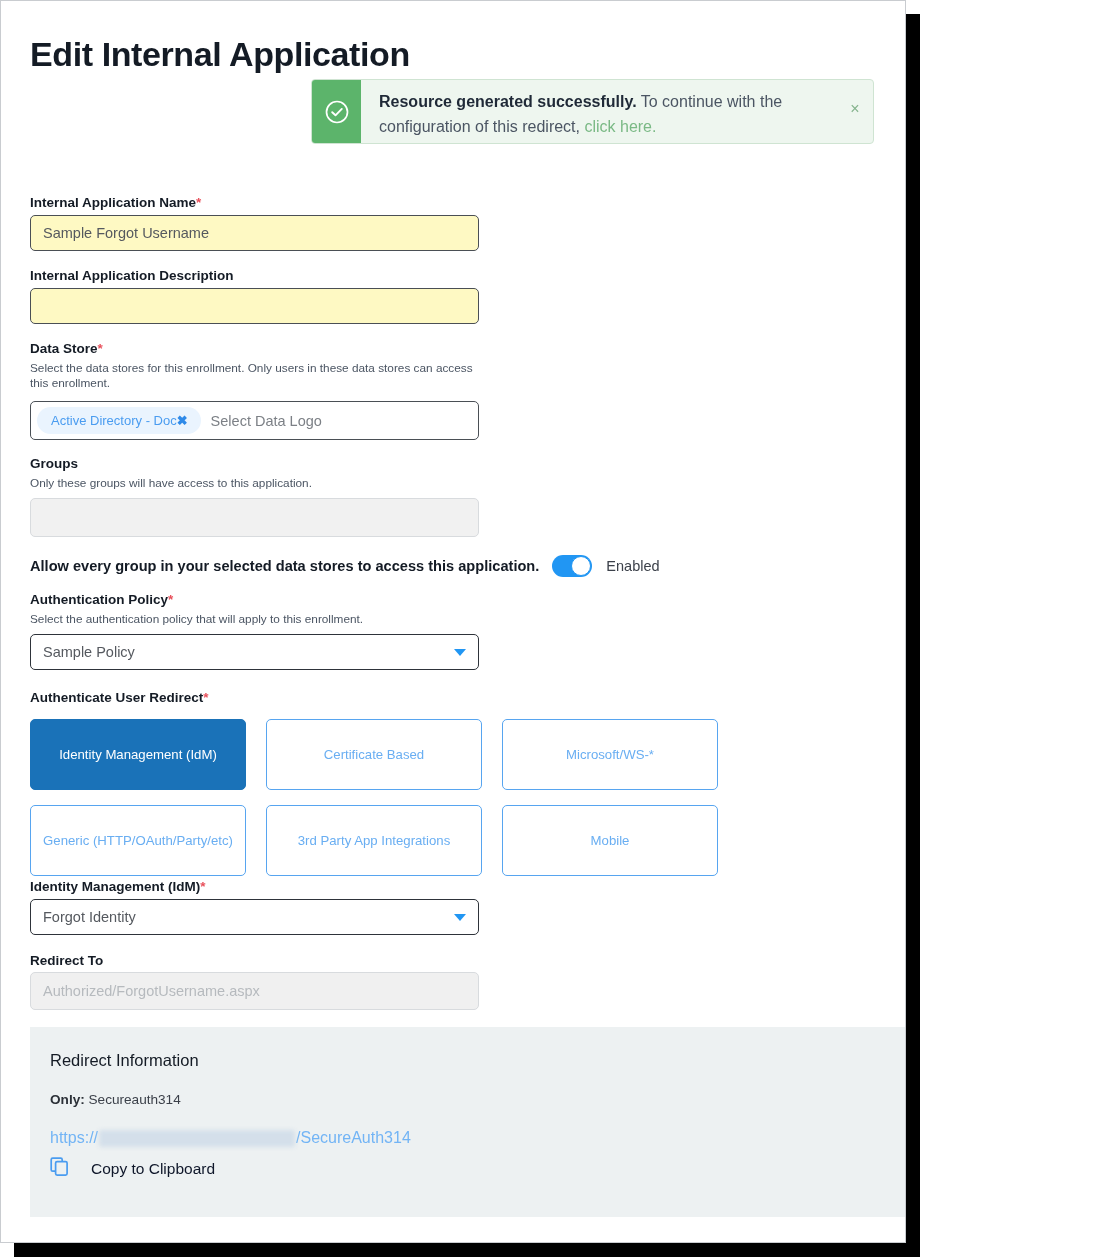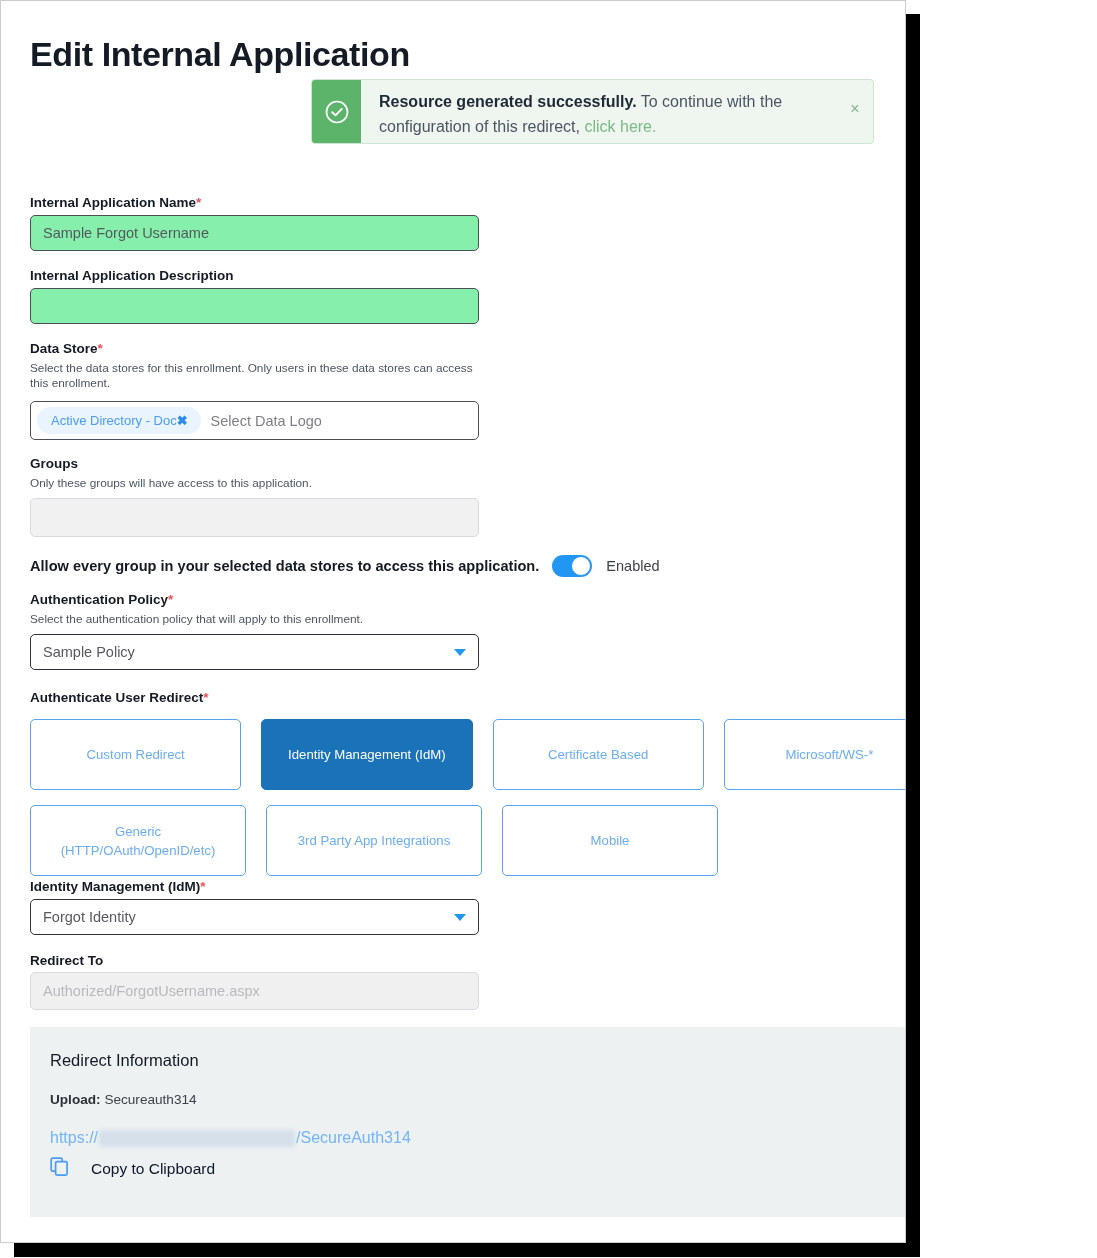--- a/index.html
+++ b/index.html
@@ -102,21 +102,21 @@
     line-height: 15px;
     width: 450px;
   }
   .text-input {
     position: absolute;
     left: 29px;
     width: 449px;
     height: 36px;
     border: 1px solid #4a4f55;
     border-radius: 5px;
-    background: #86efac;
+    background: #fef9c3;
     font-size: 14.5px;
     color: #55595f;
     padding: 0 12px;
     font-family: "Liberation Sans", sans-serif;
     line-height: 34px;
   }
   .text-input.disabled {
     border: 1px solid #d8dbde;
     background: #f0f0f0;
     color: #b6babe;
@@ -389,27 +389,26 @@
     <span class="select-value">Sample Policy</span>
     <span class="caret"></span>
   </div>
 
   <div class="field-label" style="left:29px; top:689px;">
     <span>Authenticate User Redirect</span><span class="req">*</span>
   </div>
 
   <div id="tiles">
     <div class="tile-row">
-      <div class="tile">Custom Redirect</div>
       <div class="tile selected">Identity Management (IdM)</div>
       <div class="tile">Certificate Based</div>
       <div class="tile">Microsoft/WS-*</div>
     </div>
     <div class="tile-row">
-      <div class="tile">Generic (HTTP/OAuth/OpenID/etc)</div>
+      <div class="tile">Generic (HTTP/OAuth/Party/etc)</div>
       <div class="tile">3rd Party App Integrations</div>
       <div class="tile">Mobile</div>
     </div>
   </div>
 
   <div class="field-label" style="left:29px; top:878px;">
     <span>Identity Management (IdM)</span><span class="req">*</span>
   </div>
   <div class="select-box" style="top:898px;">
     <span class="select-value">Forgot Identity</span>
@@ -436,21 +435,21 @@
         <path d="M3.8 6 L7.5 9.8 L11.2 6" fill="none" stroke="#1b7fe0" stroke-width="2" stroke-linecap="round" stroke-linejoin="round"></path>
         <line x1="2" y1="12.6" x2="13" y2="12.6" stroke="#1b7fe0" stroke-width="2" stroke-linecap="round"></line>
       </svg>
     </span>
     <span>Upload</span>
   </div>
 
   <div id="redirect-info">
     <div id="ri-title">Redirect Information</div>
     <div id="ri-realm">
-      <b>Upload:</b>
+      <b>Only:</b>
       <span>Secureauth314</span>
     </div>
     <div id="ri-url">
       <span>https://</span>
           <span id="ri-url-redacted"></span>
           <span>/SecureAuth314</span>
     </div>
     <div id="ri-copy">
       <span>
         <svg width="19" height="19" viewBox="0 0 19 19">

